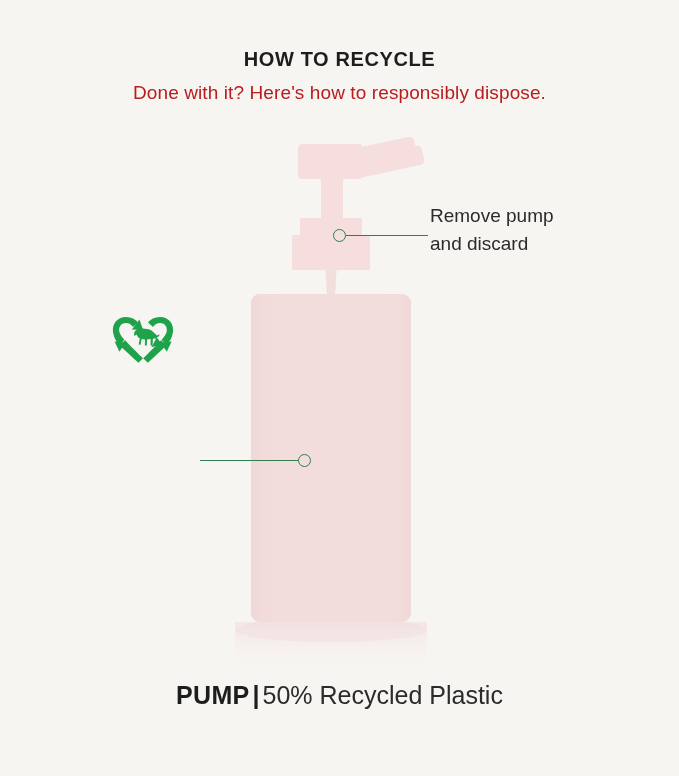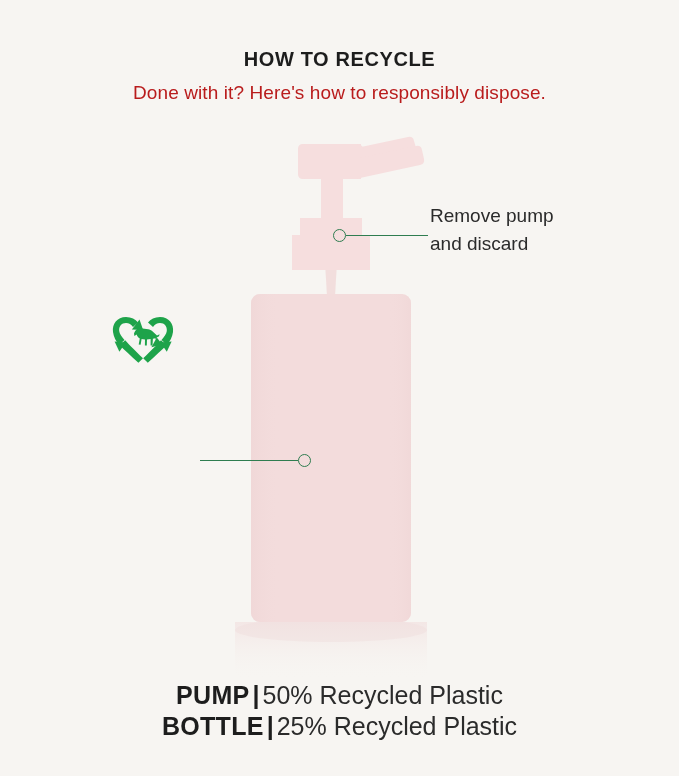--- a/index.html
+++ b/index.html
@@ -253,18 +253,15 @@
   </div>
 
   <div class="callout-right">Remove pump
 and discard</div>
 
 
   <div class="specs">
     <div class="spec-row">
       <span class="spec-label">PUMP</span><span class="spec-sep">|</span><span class="spec-value">50% Recycled Plastic</span>
     </div>
-    <div class="spec-row">
-      <span class="spec-label">BOTTLE</span><span class="spec-sep">|</span><span class="spec-value">25% Recycled Plastic</span>
-    </div>
   </div>
 
 </div>
 
 </body></html>

